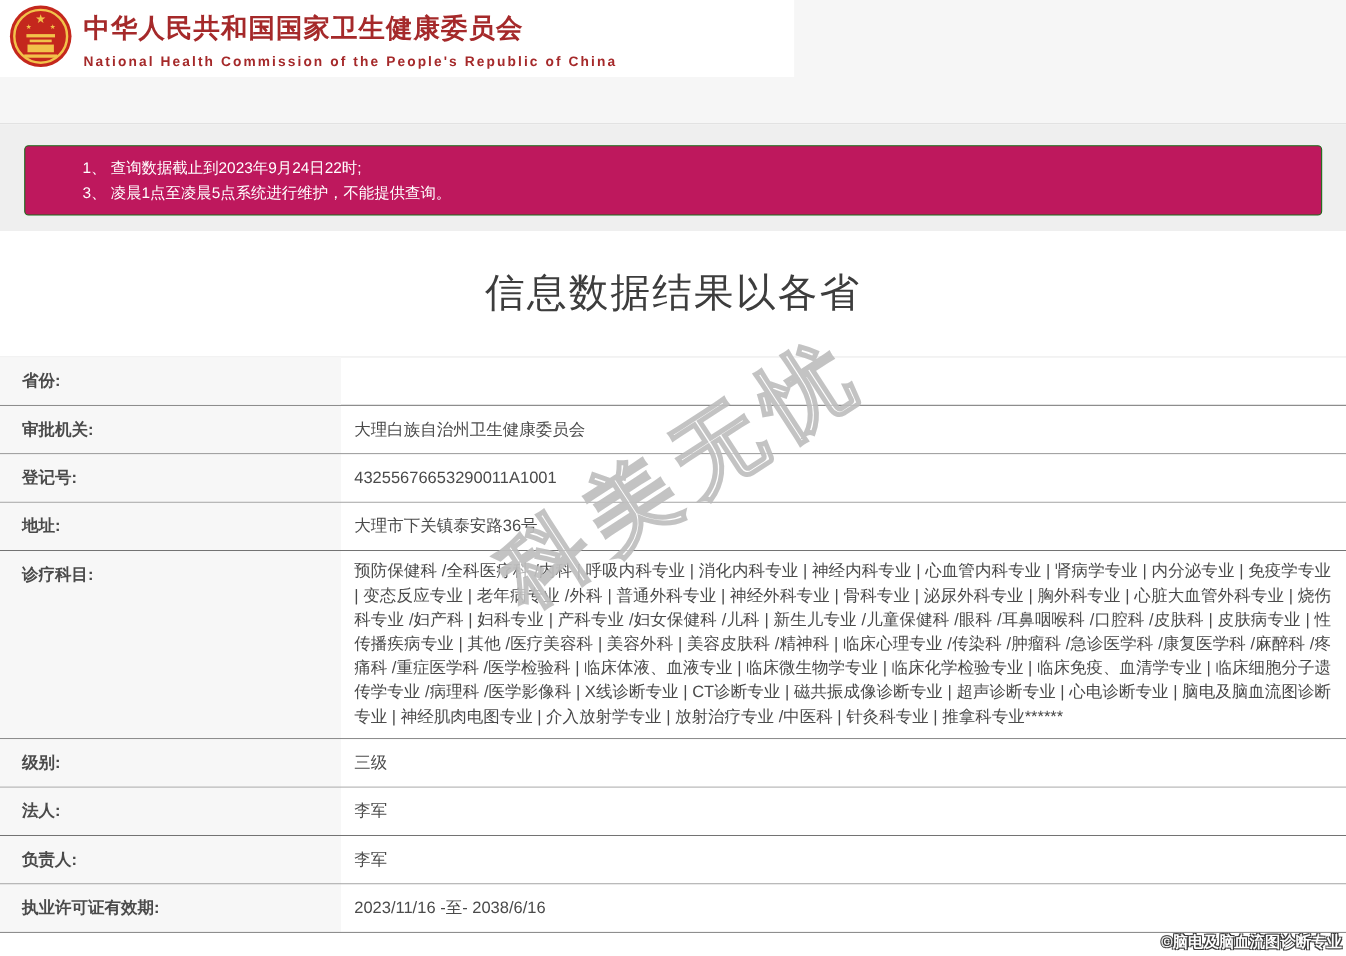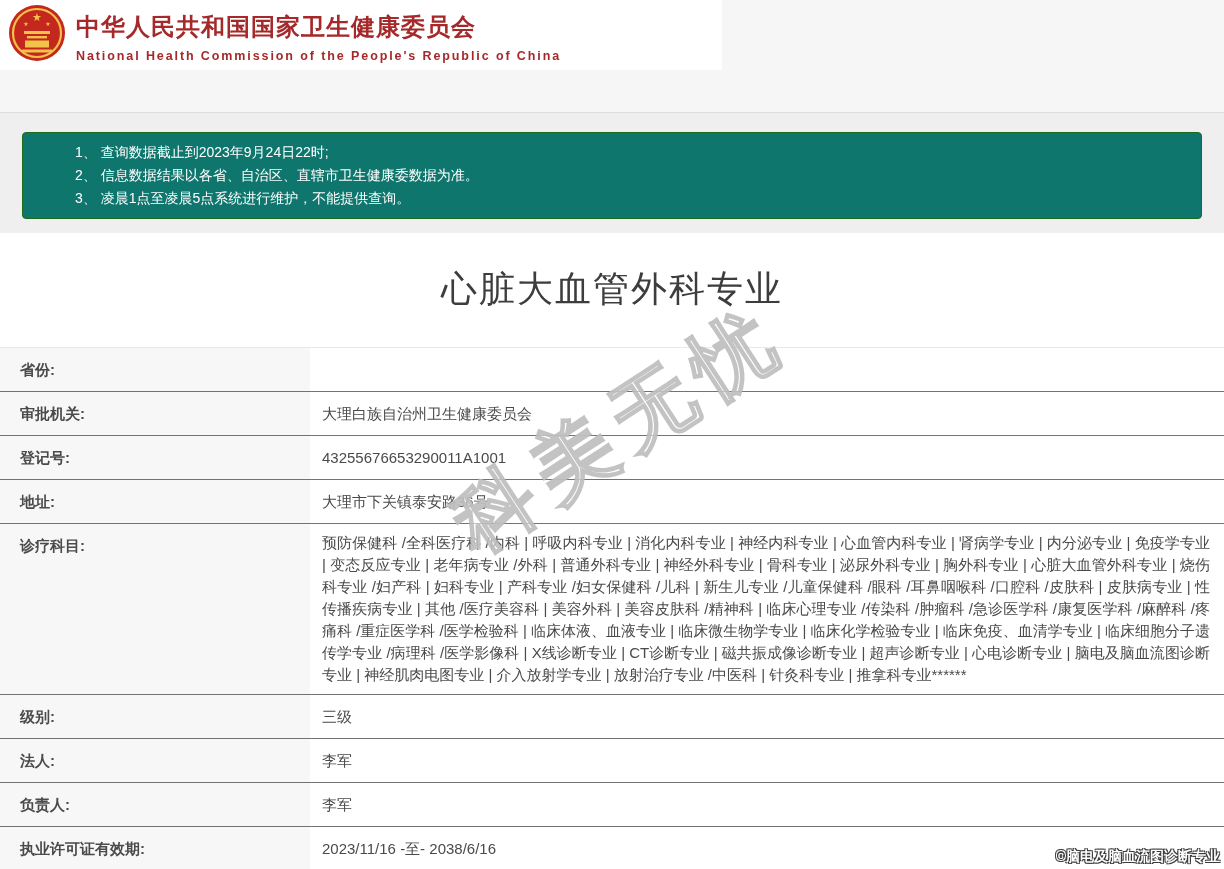--- a/index.html
+++ b/index.html
@@ -32,21 +32,21 @@
     font-size:12.5px; font-weight:bold; letter-spacing:1.9px;
     color:#a5292a; line-height:16px; white-space:nowrap;
   }
 
   
   .notice-section {
     background:#efefef;
     padding:19px 22px 14px 22px;
   }
   .notice-box {
-    background:#0f766e;
+    background:#be185d;
     border:1px solid #196c19;
     border-radius:4px;
     padding:8px 10px 8px 52px;
   }
   .notice-box p {
     color:#ffffff; font-size:14px; line-height:23px; white-space:nowrap;
   }
 
   
   .content { background:#ffffff; padding-top:34px; }
@@ -127,27 +127,26 @@
     <div class="logo-text">
       <div class="cn">中华人民共和国国家卫生健康委员会</div>
       <div class="en">National Health Commission of the People's Republic of China</div>
     </div>
   </div>
 </header>
 
 <section class="notice-section">
   <div class="notice-box">
     <p>1、 查询数据截止到2023年9月24日22时;</p>
-    <p>2、 信息数据结果以各省、自治区、直辖市卫生健康委数据为准。</p>
     <p>3、 凌晨1点至凌晨5点系统进行维护，不能提供查询。</p>
   </div>
 </section>
 
 <main class="content">
-  <h1 class="hospital-title">心脏大血管外科专业</h1>
+  <h1 class="hospital-title">信息数据结果以各省</h1>
 
   <div class="info-table">
     <div class="info-row">
       <div class="info-label">省份:</div>
     </div>
     <div class="info-row">
       <div class="info-label">审批机关:</div>
       <div class="info-value">大理白族自治州卫生健康委员会</div>
     </div>
     <div class="info-row">

